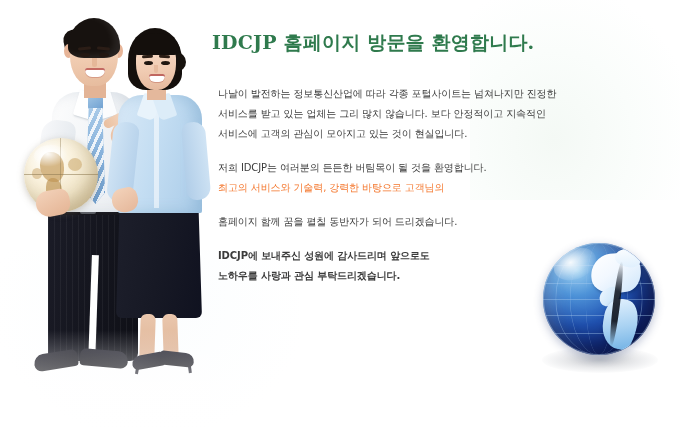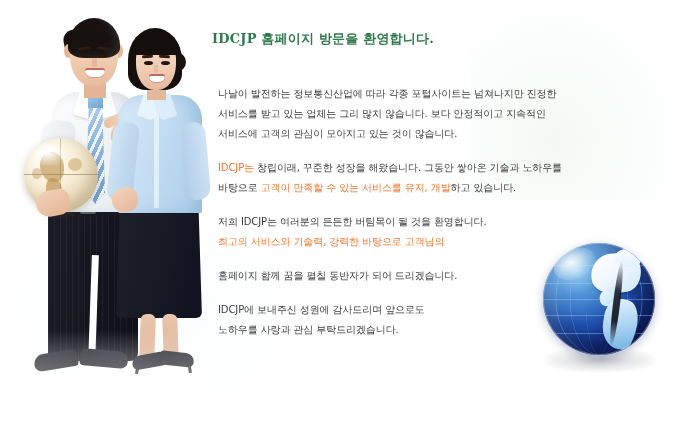--- a/index.html
+++ b/index.html
@@ -289,40 +289,40 @@
     position:absolute; left:0; top:330px; width:210px; height:101px;
     background: linear-gradient(180deg, rgba(255,255,255,0) 0%, rgba(255,255,255,.55) 55%, #ffffff 100%);
     pointer-events:none;
   }
 
   
   .title {
     position: absolute;
     left: 212px; top: 30px;
     font-family: "DejaVu Serif", "Liberation Serif", serif;
-    font-size: 13px;
+    font-size: 19px;
     font-weight: 700;
     color: #2f7a4d;
     letter-spacing: .2px;
     white-space: nowrap;
   }
 
   .body-col {
     position: absolute;
     left: 218px; top: 84px;
     width: 452px;
   }
   .para {
     font-size: 10px;
     line-height: 20px;
     color: #3b3b3b;
     margin: 0 0 14px 0;
     letter-spacing: -.1px;
   }
-  .para:last-child { margin-bottom: 8px; }
+  .para:last-child { margin-bottom: 8px; font-weight: bold; }
   .hl { color: #f4762c; }
 
   
   .globe-wrap {
     position: absolute;
     left: 538px; top: 243px;
     width: 120px; height: 138px;
   }
   .globe-shadow {
     position:absolute; left:4px; top:104px; width:116px; height:26px;
@@ -480,22 +480,21 @@
     <div class="sh w-eye-r"></div>
     <div class="sh w-nose"></div>
     <div class="sh w-mouth"></div>
 
     <div class="photo-fade"></div>
   </div>
 
   <div class="title">IDCJP 홈페이지 방문을 환영합니다.</div>
 
   <div class="body-col" id="body-col">
-      <p class="para"><span>나날이 발전하는 정보통신산업에 따라 각종 포털사이트는 넘쳐나지만 진정한</span><br><span>서비스를 받고 있는 업체는 그리 많치 않습니다. 보다 안정적이고 지속적인</span><br><span>서비스에 고객의 관심이 모아지고 있는 것이 않습니다.</span></p>
-      <p class="para"><span class="hl">IDCJP는</span><span> 창립이래, 꾸준한 성장을 해왔습니다. 그동안 쌓아온 기술과 노하우를</span><br><span>바탕으로 </span><span class="hl">고객이 만족할 수 있는 서비스를 유지, 개발</span><span>하고 있습니다.</span></p>
+      <p class="para"><span>나날이 발전하는 정보통신산업에 따라 각종 포털사이트는 넘쳐나지만 진정한</span><br><span>서비스를 받고 있는 업체는 그리 많치 않습니다. 보다 안정적이고 지속적인</span><br><span>서비스에 고객의 관심이 모아지고 있는 것이 현실입니다.</span></p>
       <p class="para"><span>저희 IDCJP는 여러분의 든든한 버팀목이 될 것을 환영합니다.</span><br><span class="hl">최고의 서비스와 기술력, 강력한 바탕으로 고객님의</span><br></p>
       <p class="para"><span>홈페이지 함께 꿈을 펼칠 동반자가 되어 드리겠습니다.</span></p>
       <p class="para"><span>IDCJP에 보내주신 성원에 감사드리며 앞으로도</span><br><span>노하우를 사랑과 관심 부탁드리겠습니다.</span></p>
     </div>
 
   <div class="globe-wrap">
     <div class="globe-shadow"></div>
     <div class="globe">
       <div class="grid-lat lat1"></div>
       <div class="grid-lat lat2"></div>

